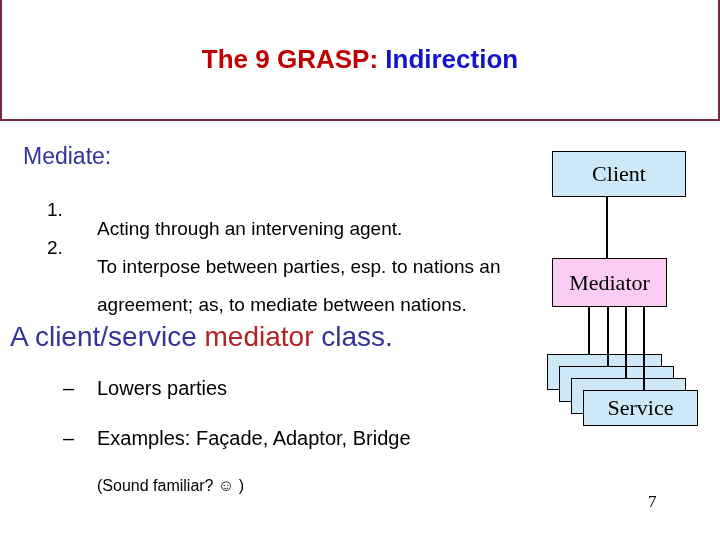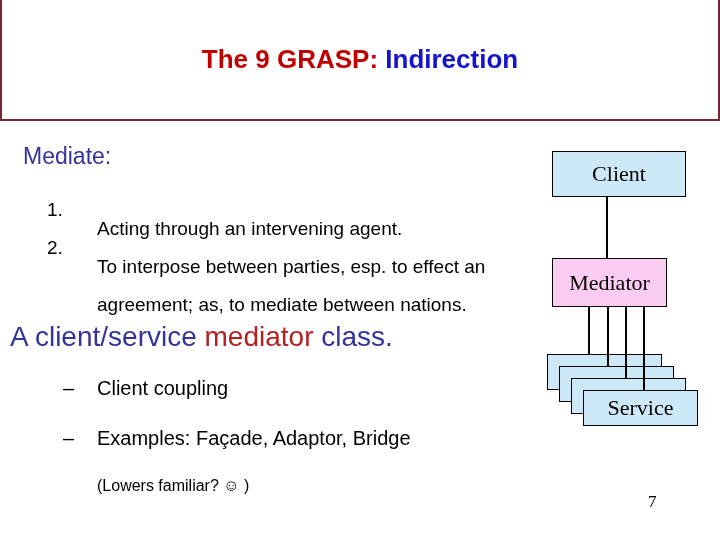--- a/index.html
+++ b/index.html
@@ -79,36 +79,36 @@
     <span class="red">The 9 GRASP:</span>
     <span class="blue">Indirection</span>
   </div>
 
   <div class="heading">Mediate:</div>
 
   <div class="num n1">1.</div>
   <div class="li-text l1">Acting through an intervening agent.</div>
 
   <div class="num n2">2.</div>
-  <div class="li-text l2a">To interpose between parties, esp. to effect an</div>
+  <div class="li-text l2a">To interpose between parties, esp. to nations an</div>
   <div class="li-text l2b">agreement; as, to mediate between nations.</div>
 
   <div class="subheading">
     <span>A client/service</span>
     <span class="em">mediator</span>
     <span>class.</span>
   </div>
 
   <div class="dash d1">–</div>
-  <div class="dash-text d1">Client coupling</div>
+  <div class="dash-text d1">Lowers parties</div>
 
   <div class="dash d2">–</div>
   <div class="dash-text d2">Examples: Façade, Adaptor, Bridge</div>
 
-  <div class="note">(Lowers familiar? ☺ )</div>
+  <div class="note">(Sound familiar? ☺ )</div>
 
   <div class="dg-box client">
     <span>Client</span>
   </div>
   <div class="conn c-main"></div>
   <div class="dg-box mediator">
     <span>Mediator</span>
   </div>
 
   <div class="dg-box svc svc1"></div>

